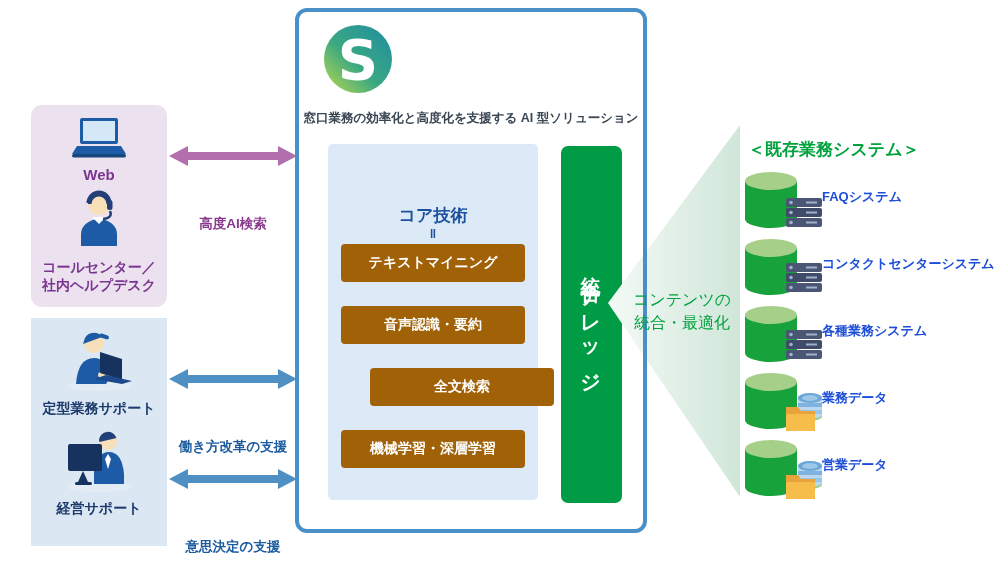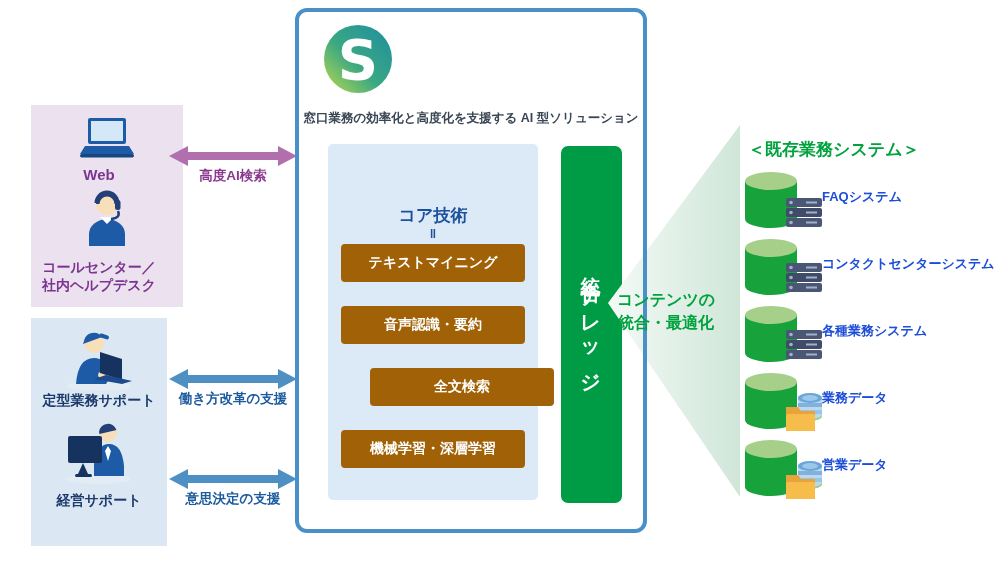--- a/index.html
+++ b/index.html
@@ -1,28 +1,28 @@
 <!DOCTYPE html>
 <html><head>
 <meta charset="utf-8">
 <style>
   html,body{margin:0;padding:0;background:#fff;}
   .canvas{position:relative;width:996px;height:561px;background:#fff;overflow:hidden;
           font-family:"Liberation Sans",sans-serif;}
   .abs{position:absolute;}
 
   
-  .box-channels{left:31px;top:105px;width:152px;height:202px;background:#ece2ef;}
+  .box-channels{left:31px;top:105px;width:136px;height:202px;background:#ece2ef;border-radius:11px;}
   .box-support{left:31px;top:318px;width:136px;height:228px;background:#dbe8f4;}
   .box-label{width:136px;text-align:center;font-weight:bold;}
   .purple-label{color:#7b3590;font-size:15px;}
   .navy-label{color:#1d3a6c;font-size:14px;}
 
   
-  .arrow-label{left:169px;width:128px;text-align:center;font-size:13.5px;font-weight:bold;}
+  .arrow-label{left:169px;width:128px;text-align:center;font-size:13.5px;font-weight:bold;margin-top:48px;}
   .arrow1-label{color:#8a3a8e;}
   .arrow23-label{color:#1b5b9e;}
 
   
   .outer-box{left:295px;top:8px;width:344px;height:517px;border:4px solid #4a90c8;
              border-radius:12px;background:transparent;z-index:5;pointer-events:none;}
   .subtitle{left:301px;top:110px;width:340px;text-align:center;font-size:12.5px;
             font-weight:bold;color:#3a4653;z-index:1;}
   .core-panel{left:328px;top:144px;width:210px;height:356px;background:#dce9f6;border-radius:5px;}
   .core-title{position:absolute;top:14px;left:0;width:210px;text-align:center;color:#1b509f;font-weight:bold;}
@@ -31,22 +31,22 @@
   .core-line2{font-size:24px;line-height:1.2;}
   .core-btn{position:absolute;left:13px;width:184px;height:38px;background:#a16207;border-radius:4px;
             color:#fff;font-size:14px;font-weight:bold;display:flex;align-items:center;justify-content:center;}
   .btn0{top:100px;} .btn1{top:162px;} .btn2{top:224px;margin-left:29px;} .btn3{top:286px;}
 
   .knowledge-bar{left:561px;top:146px;width:61px;height:357px;background:#009b45;border-radius:7px;
                  z-index:2;display:flex;align-items:center;justify-content:center;}
   .knowledge-bar span{writing-mode:vertical-rl;color:#fff;font-size:20px;font-weight:bold;letter-spacing:6px;}
 
   .funnel-svg{left:600px;top:122px;z-index:3;}
-  .funnel-label{left:602px;top:288px;width:128px;z-index:6;text-align:center;color:#00a23e;
-                font-size:16px;font-weight:bold;line-height:1.45;}
+  .funnel-label{left:618px;top:288px;width:128px;z-index:6;text-align:center;color:#00a23e;
+                font-size:16px;font-weight:normal;line-height:1.45;}
 
   
   .sys-heading{left:748px;top:138px;width:220px;font-size:17px;font-weight:bold;color:#00a23e;}
   .sys-label{font-size:13px;font-weight:bold;color:#1d4ed8;white-space:nowrap;z-index:4;}
   .cyl{left:745px;z-index:1;}
   .srv{left:786px;z-index:2;}
   .fdb{left:784px;z-index:2;}
 
   .icon-center{display:block;margin:0 auto;}
 </style>
@@ -82,21 +82,21 @@
     <svg class="icon-center" style="margin-top:10px" width="74" height="64" viewBox="0 0 74 64">
       <ellipse cx="37" cy="58" rx="32" ry="5" fill="#e3ecf5"></ellipse>
       <circle cx="32" cy="15" r="10" fill="#f7dfb9"></circle>
       <path d="M22 13 a10 10 0 0 1 18 -4 l-19 7 z" fill="#1d5ba6"></path>
       <rect x="38" y="5" width="10" height="4" rx="2" fill="#1d5ba6" transform="rotate(18 38 5)"></rect>
       <path d="M14 56 q2 -26 18 -26 q13 0 17 18 l-5 8 z" fill="#1d5ba6"></path>
       <ellipse cx="42" cy="47" rx="6" ry="4" fill="#f7dfb9"></ellipse>
       <path d="M38 24 l22 7 v21 l-22 -7 z" fill="#16335f"></path>
       <path d="M32 51 l28 5 10 -3 -26 -6 z" fill="#1d4a8c"></path>
     </svg>
-    <div class="box-label navy-label" style="margin-top:0">定型業務サポート</div>
+    <div class="box-label navy-label" style="margin-top:8px">定型業務サポート</div>
     <svg class="icon-center" style="margin-top:12px" width="74" height="62" viewBox="0 0 74 62">
       <ellipse cx="37" cy="57" rx="32" ry="5" fill="#e3ecf5"></ellipse>
       <circle cx="46" cy="11" r="9" fill="#f7dfb9"></circle>
       <path d="M37 10 a9 9 0 0 1 17.5 -2 l-17 4 z" fill="#233f77"></path>
       <path d="M32 42 q3 -20 15 -20 q13 0 15 22 v10 h-30 z" fill="#1d5ba6"></path>
       <path d="M46 24 l-3 5 3 10 3 -10 z" fill="#ffffff"></path>
       <rect x="6" y="14" width="34" height="27" rx="2" fill="#16335f"></rect>
       <path d="M21 41 l5 11 h-10 z" fill="#16335f"></path>
       <rect x="13" y="52" width="17" height="3" rx="1.5" fill="#16335f"></rect>
     </svg>

